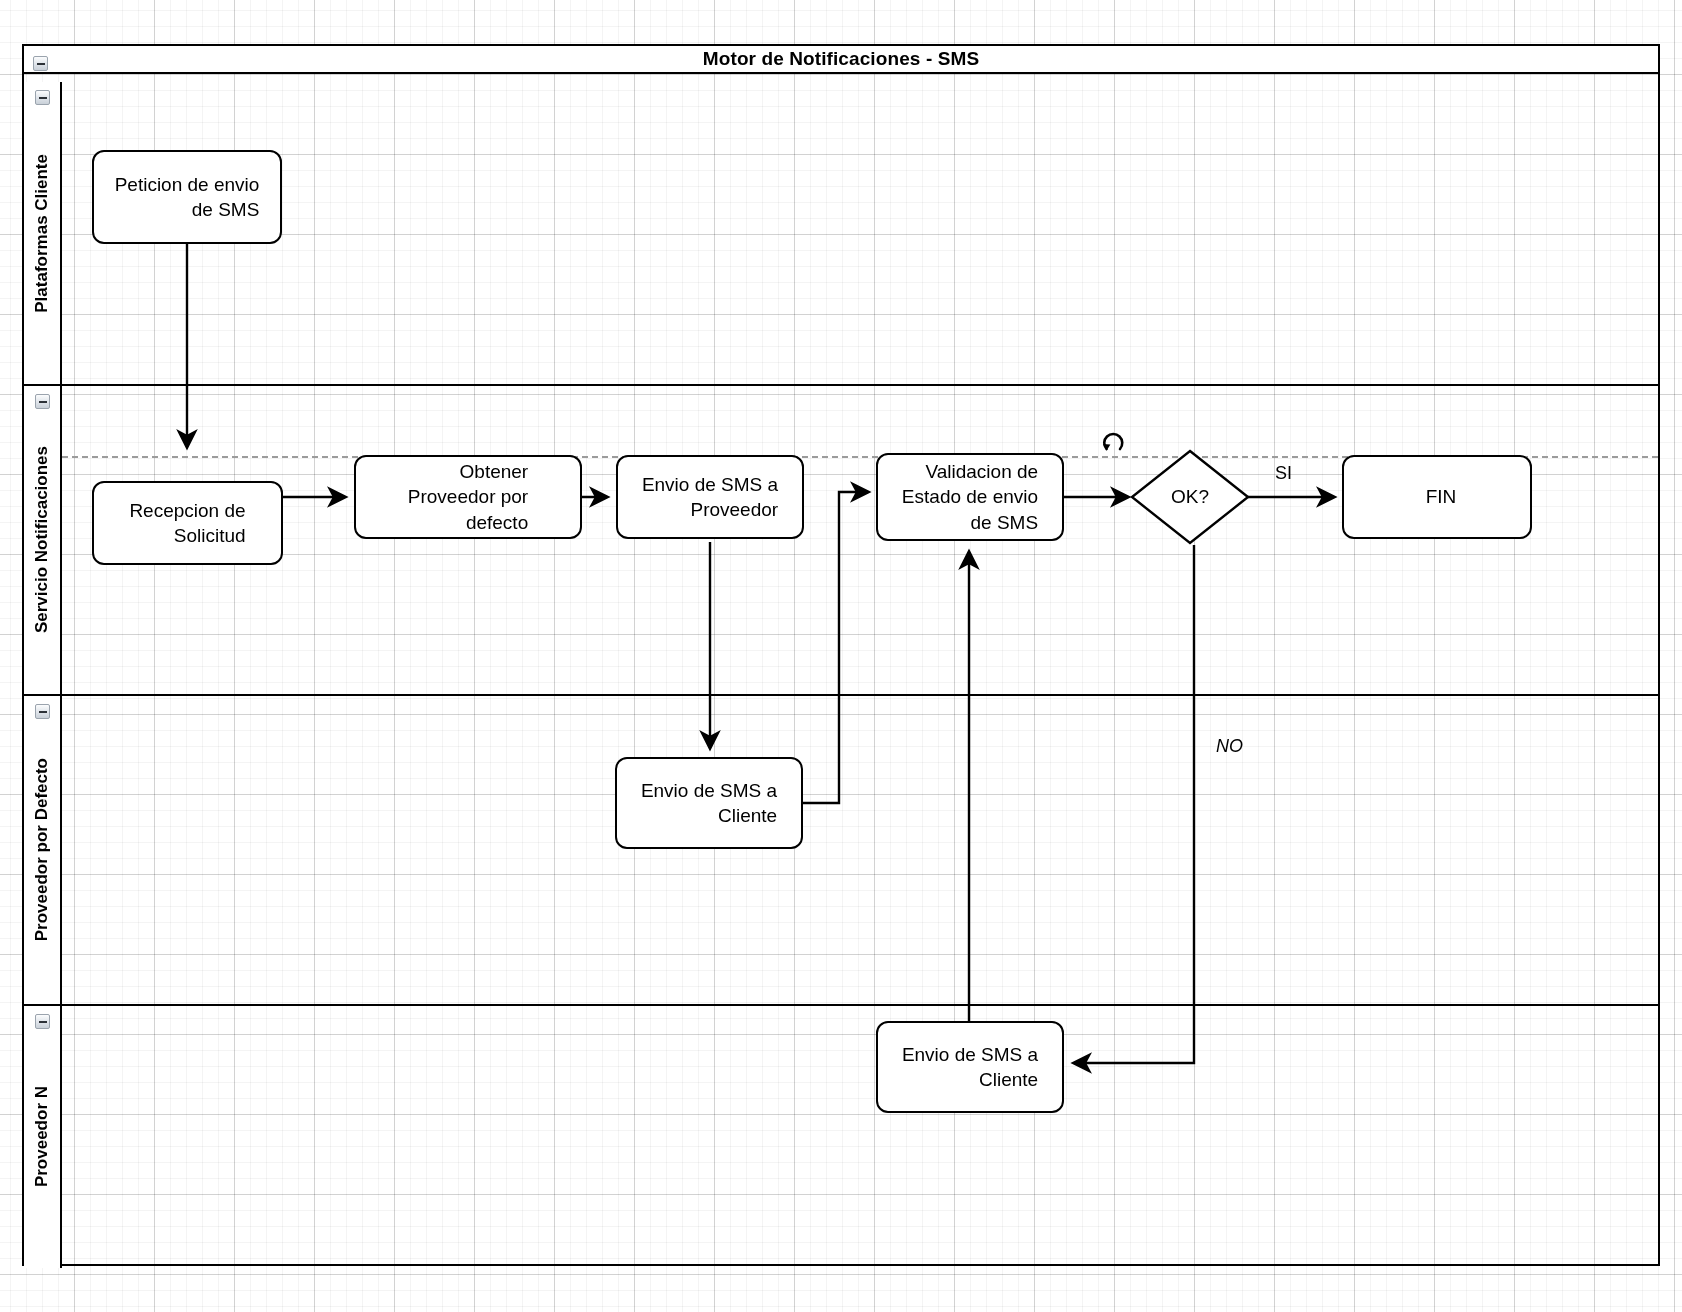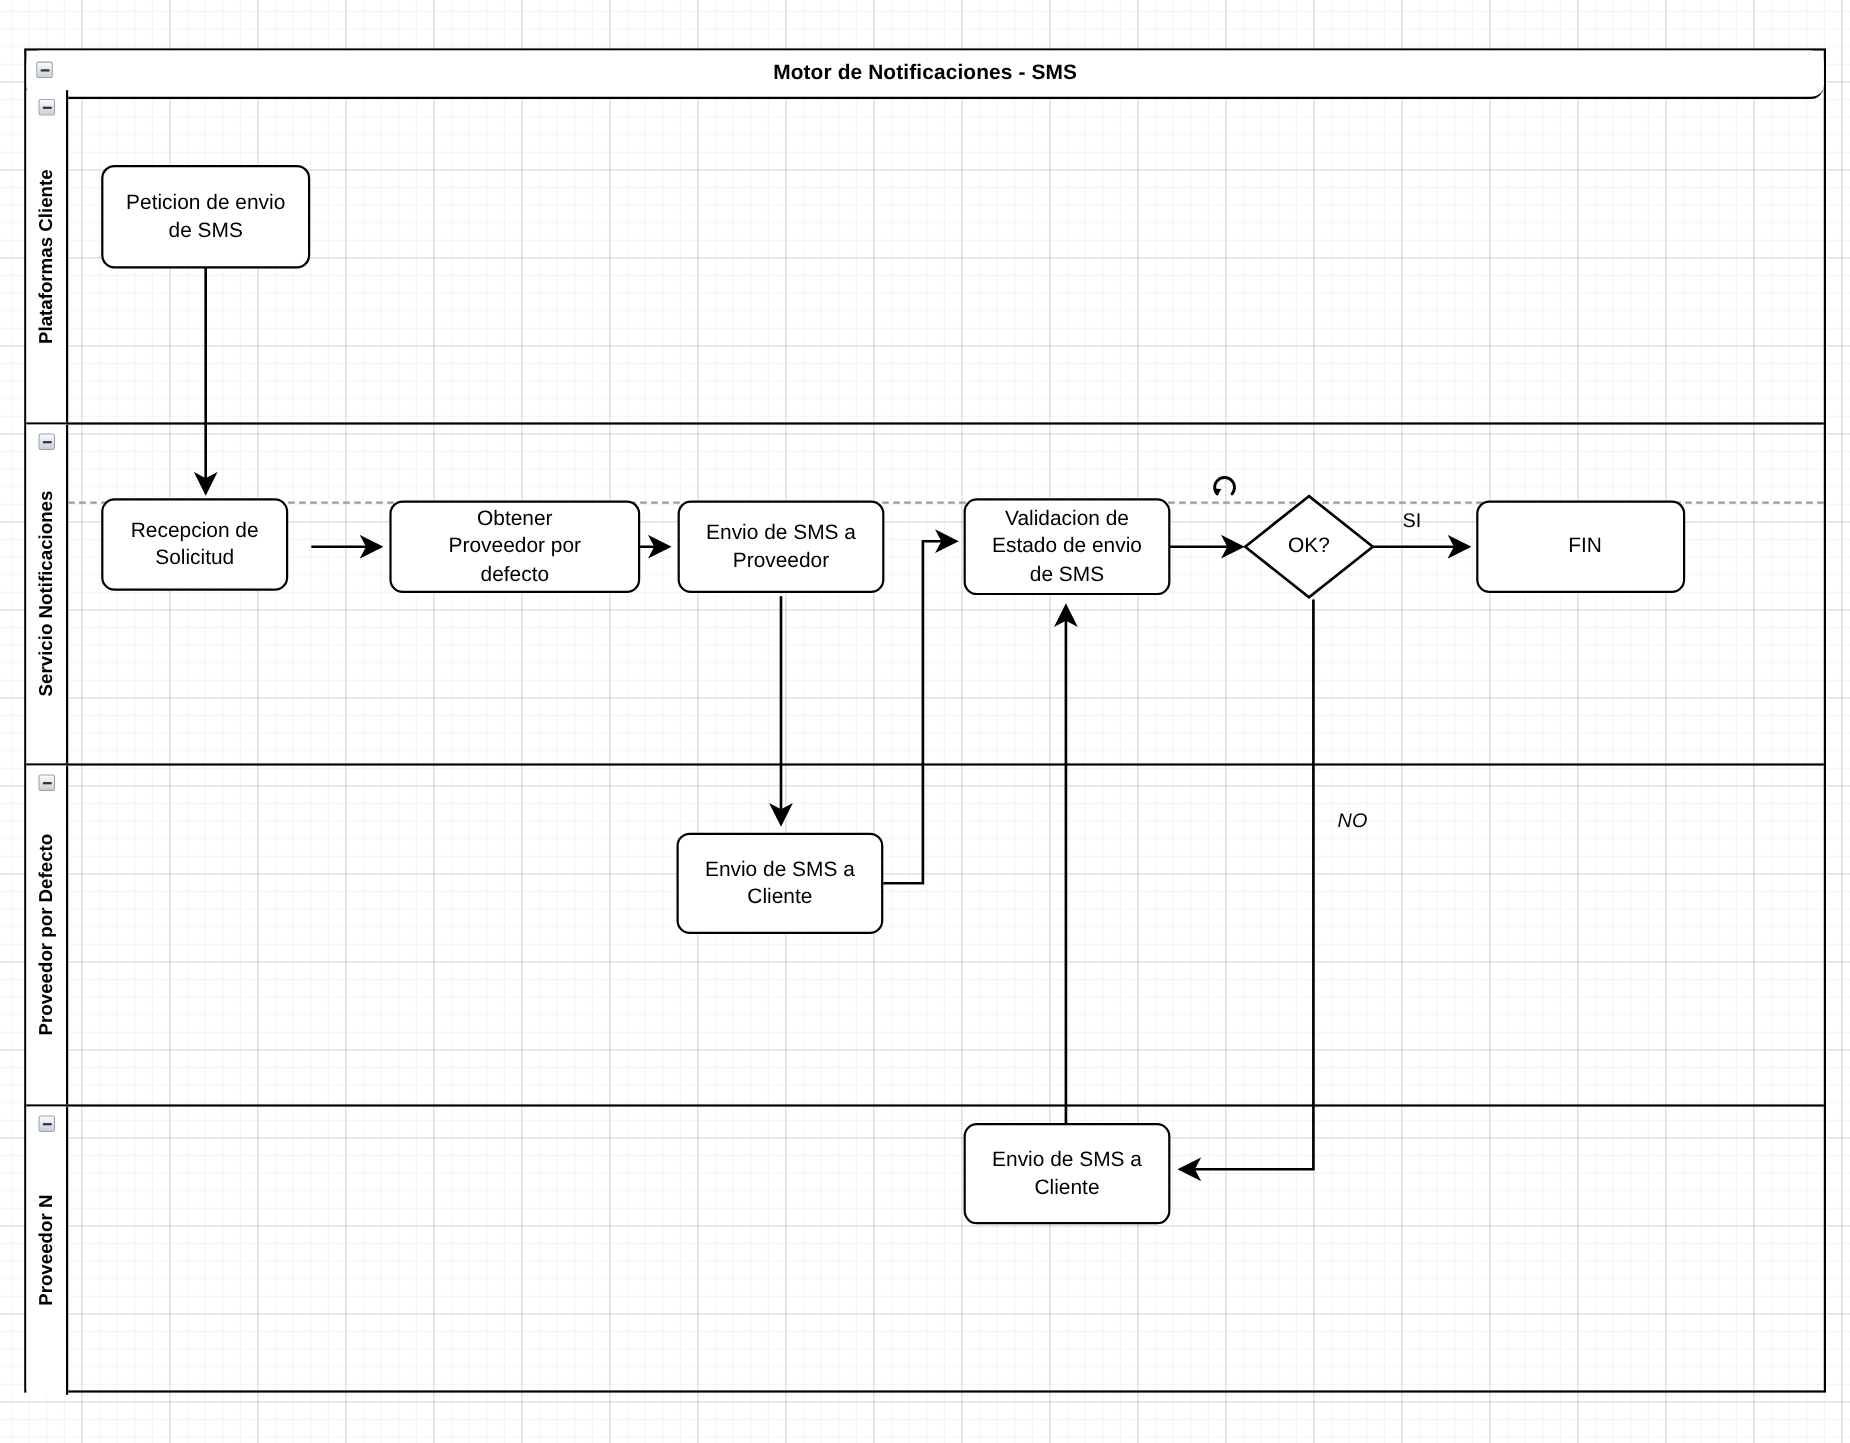--- a/index.html
+++ b/index.html
@@ -30,27 +30,26 @@
     position: absolute;
     box-sizing: border-box;
     border: 2px solid #000;
     background: transparent;
   }
   .pool-header {
     position: absolute;
     box-sizing: border-box;
     left: 0; top: 0;
     width: 100%;
-    height: 44px;
+    height: 28px;
     border-bottom: 2px solid #000;
     background: #ffffff;
     display: flex;
     align-items: center;
     justify-content: center;
-    border-radius: 12px;
   }
   .pool-title {
     font-size: 19px;
     font-weight: bold;
     color: #000;
     letter-spacing: 0.1px;
   }
 
   
   .lane {
@@ -105,21 +104,21 @@
   
   .node {
     position: absolute;
     box-sizing: border-box;
     border: 2px solid #000;
     border-radius: 12px;
     background: #ffffff;
     display: flex;
     align-items: center;
     justify-content: center;
-    text-align: center;
+    text-align: right;
     font-size: 19px;
     line-height: 1.32;
     color: #000;
     padding: 2px 7px;
     white-space: pre-line;
   }
   .diamond-wrap {
     position: absolute;
     display: flex;
     align-items: center;
@@ -231,21 +230,21 @@
     <path d="M 1248 497 L 1334 497" stroke="#000" stroke-width="2.4" fill="none" marker-end="url(#arrow)"></path>
 
     <path d="M 1194 545 L 1194 1063 L 1074 1063" stroke="#000" stroke-width="2.4" fill="none" marker-end="url(#arrow)"></path>
 
     <path d="M 969 1021 L 969 552" stroke="#000" stroke-width="2.4" fill="none" marker-end="url(#arrow)"></path>
   </svg>
 
   <div class="node" style="left:92px; top:150px; width:190px; height:94px;">Peticion de envio
 de SMS</div>
 
-  <div class="node" style="left:92px; top:453px; width:170px; height:84px;">Recepcion de
+  <div class="node" style="left:92px; top:481px; width:191px; height:84px;">Recepcion de
 Solicitud</div>
 
   <div class="node" style="left:354px; top:455px; width:228px; height:84px;">Obtener
 Proveedor por
 defecto</div>
 
   <div class="node" style="left:616px; top:455px; width:188px; height:84px;">Envio de SMS a
 Proveedor</div>
 
   <div class="node" style="left:876px; top:453px; width:188px; height:88px;">Validacion de

